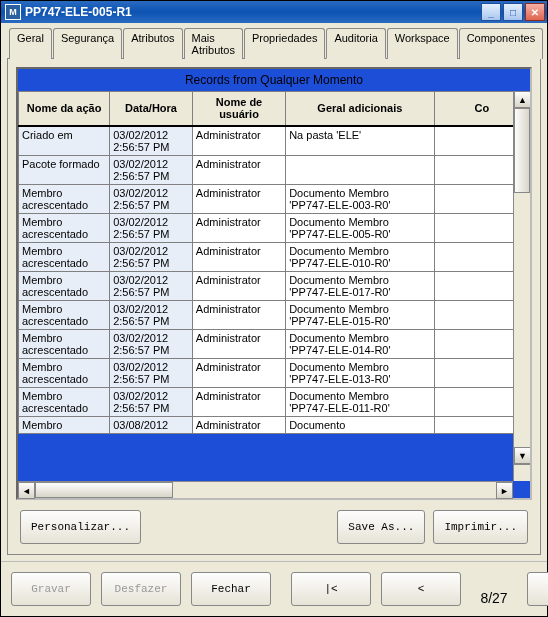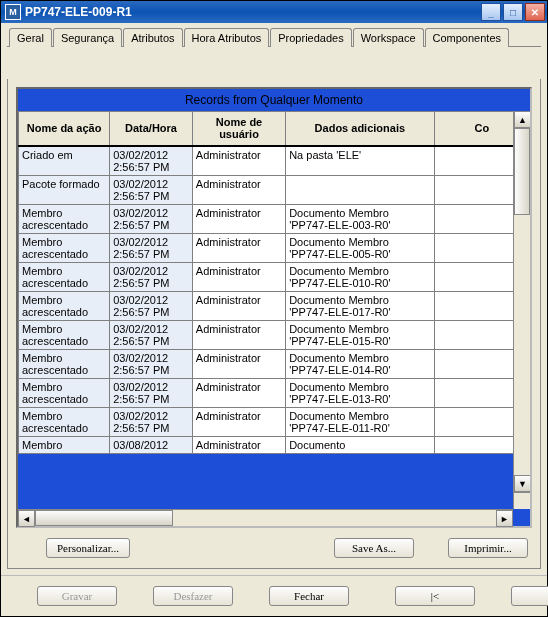--- a/index.html
+++ b/index.html
@@ -48,21 +48,20 @@
     display:flex; align-items:center; justify-content:center;
     font-size:10px; color:#1e4e9c;
     cursor:pointer;
   }
   .titlebar .winbtn.close { background: linear-gradient(to bottom,#f5b1a5,#e06450); color:#fff; border-color:#8a2c1e;}
   .body {
     flex:1;
     padding: 4px 6px 6px 6px;
     display:flex;
     flex-direction:column;
-    gap:32px;
   }
   .tabs {
     display:flex;
     gap:0;
     border-bottom: 1px solid #888;
     padding-left:2px;
   }
   .tab {
     padding: 3px 7px 3px 7px;
     border: 1px solid #888;
@@ -171,29 +170,28 @@
     position:absolute; right:0; bottom:0; width:17px; height:17px;
     background:#ece9d8; border-left:1px solid #888; border-top:1px solid #888;
   }
   .panel-buttons {
     display:flex;
     justify-content:space-between;
     padding:10px 4px 2px 4px;
   }
   .panel-buttons .right { display:flex; gap:8px; }
   button.btn {
-    font-family:Liberation Serif, serif;
+    font-family:Liberation Mono, monospace;
     font-size:11px;
-    padding:3px 10px;
+    padding:10px 10px;
     min-width:80px;
     background:linear-gradient(to bottom,#fdfdfd,#e6e3d6);
     border:1px solid #888;
     border-radius:3px;
     cursor:pointer;
-    margin-left:26px;
   }
   button.btn:disabled { color:#999; cursor:default;}
   .footer {
     padding: 10px 10px 10px 10px;
     display:flex;
     align-items:flex-end;
     gap:10px;
     border-top:1px solid #bbb;
     background:#ece9d8;
   }
@@ -208,36 +206,37 @@
     font-size:14px;
   }
 </style>
 </head>
 <body>
 
 <div class="window">
 
   <div class="titlebar">
     <div class="appicon">M</div>
-    <div class="title">PP747-ELE-009-R1</div>
+    <div class="title">PP747-ELE-005-R1</div>
     <div class="winbtns">
       <div class="winbtn">_</div>
       <div class="winbtn">□</div>
       <div class="winbtn close">✕</div>
     </div>
   </div>
 
   <div class="body">
 
     <div class="tabs" id="tabs">
         <div class="tab">Geral</div>
         <div class="tab">Segurança</div>
         <div class="tab">Atributos</div>
-        <div class="tab">Hora Atributos</div>
+        <div class="tab">Mais Atributos</div>
         <div class="tab">Propriedades</div>
+        <div class="tab active">Auditoria</div>
         <div class="tab">Workspace</div>
         <div class="tab">Componentes</div>
       </div>
 
     <div class="tabpanel">
 
       <div class="table-area">
         <div class="table-caption">Records from Qualquer Momento</div>
         <div class="table-scroll">
           <table class="grid" style="margin-right:17px;">
@@ -246,21 +245,21 @@
               <col style="width:78px">
               <col style="width:88px">
               <col style="width:140px">
               <col style="width:90px">
             </colgroup>
             <thead>
               <tr id="thead-row">
                   <th>Nome da ação</th>
                   <th>Data/Hora</th>
                   <th>Nome de usuário</th>
-                  <th>Dados adicionais</th>
+                  <th>Geral adicionais</th>
                   <th>Co</th>
                 </tr>
             </thead>
             <tbody id="tbody">
                 <tr>
                   <td class="alt">Criado em</td>
                   <td class="alt">03/02/2012 2:56:57 PM</td>
                   <td>Administrator</td>
                   <td>Na pasta 'ELE'</td>
                   <td></td>

